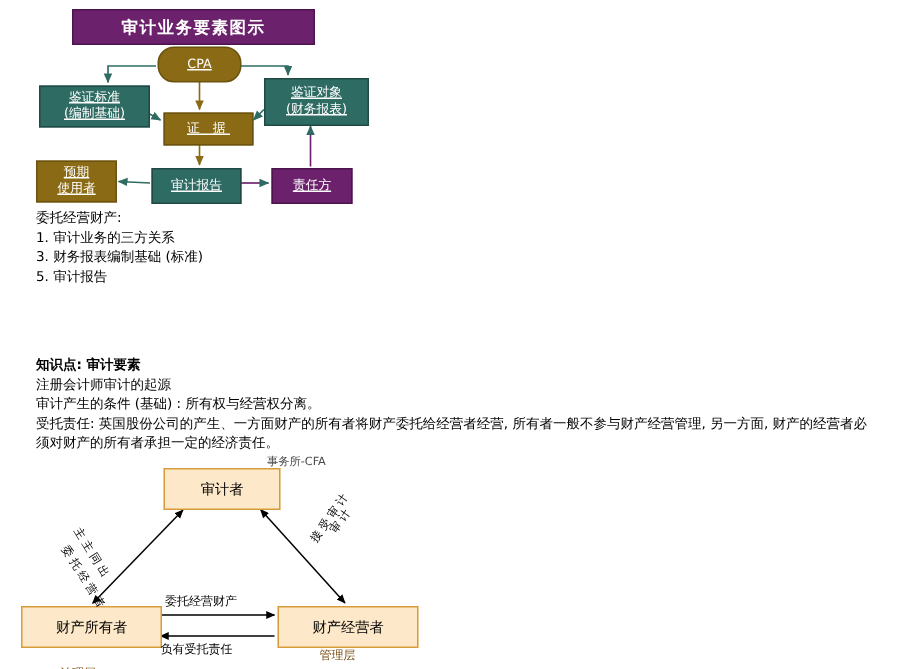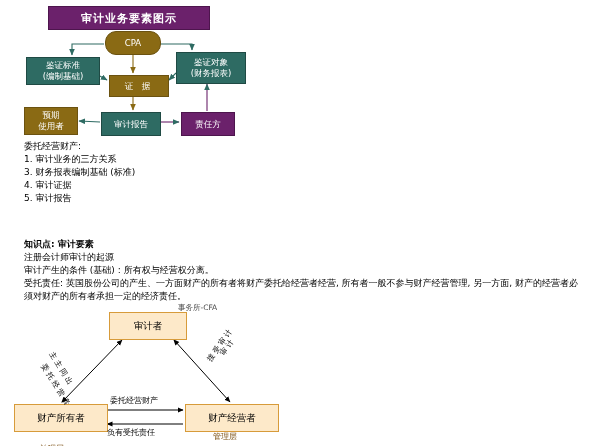--- a/index.html
+++ b/index.html
@@ -21,21 +21,21 @@
     color:#ffffff;
     font-weight:bold;
     font-size:11px;
     display:flex;align-items:center;justify-content:center;
     letter-spacing:1px;
   }
   
   .node{
     display:flex;align-items:center;justify-content:center;
     text-align:center;line-height:1.25;
-    color:#ffffff;font-size:8.5px;
+    color:#ffffff;font-size:8.5px;text-decoration:underline;
   }
   #cpa-node{
     left:105px;top:31px;width:54px;height:22px;
     background:#8a6a14;border:1px solid #6b5210;
     border-radius:11px/11px;
   }
   #standard-node{
     left:26px;top:57px;width:72px;height:26px;
     background:#2e6b63;border:1px solid #1f4a44;
   }
@@ -138,21 +138,20 @@
   <span style="white-space:pre-line">预期
 使用者</span>
 </div>
 <div class="abs node" id="report-node">审计报告</div>
 <div class="abs node" id="party-node">责任方</div>
 
 <div class="abs" id="elements-list">
   <div class="tline">委托经营财产:</div>
   <div class="tline">1. 审计业务的三方关系</div>
   <div class="tline">3. 财务报表编制基础 (标准)</div>
-  <div class="tline">4. 审计证据</div>
   <div class="tline">5. 审计报告</div>
 </div>
 
 <div class="abs" id="kp-block">
   <div class="tline kp-head">知识点: 审计要素</div>
   <div class="tline">注册会计师审计的起源</div>
   <div class="tline">审计产生的条件 (基础) : 所有权与经营权分离。</div>
   <div class="wrap">受托责任: 英国股份公司的产生、一方面财产的所有者将财产委托给经营者经营, 所有者一般不参与财产经营管理, 另一方面, 财产的经营者必须对财产的所有者承担一定的经济责任。</div>
 </div>
 

